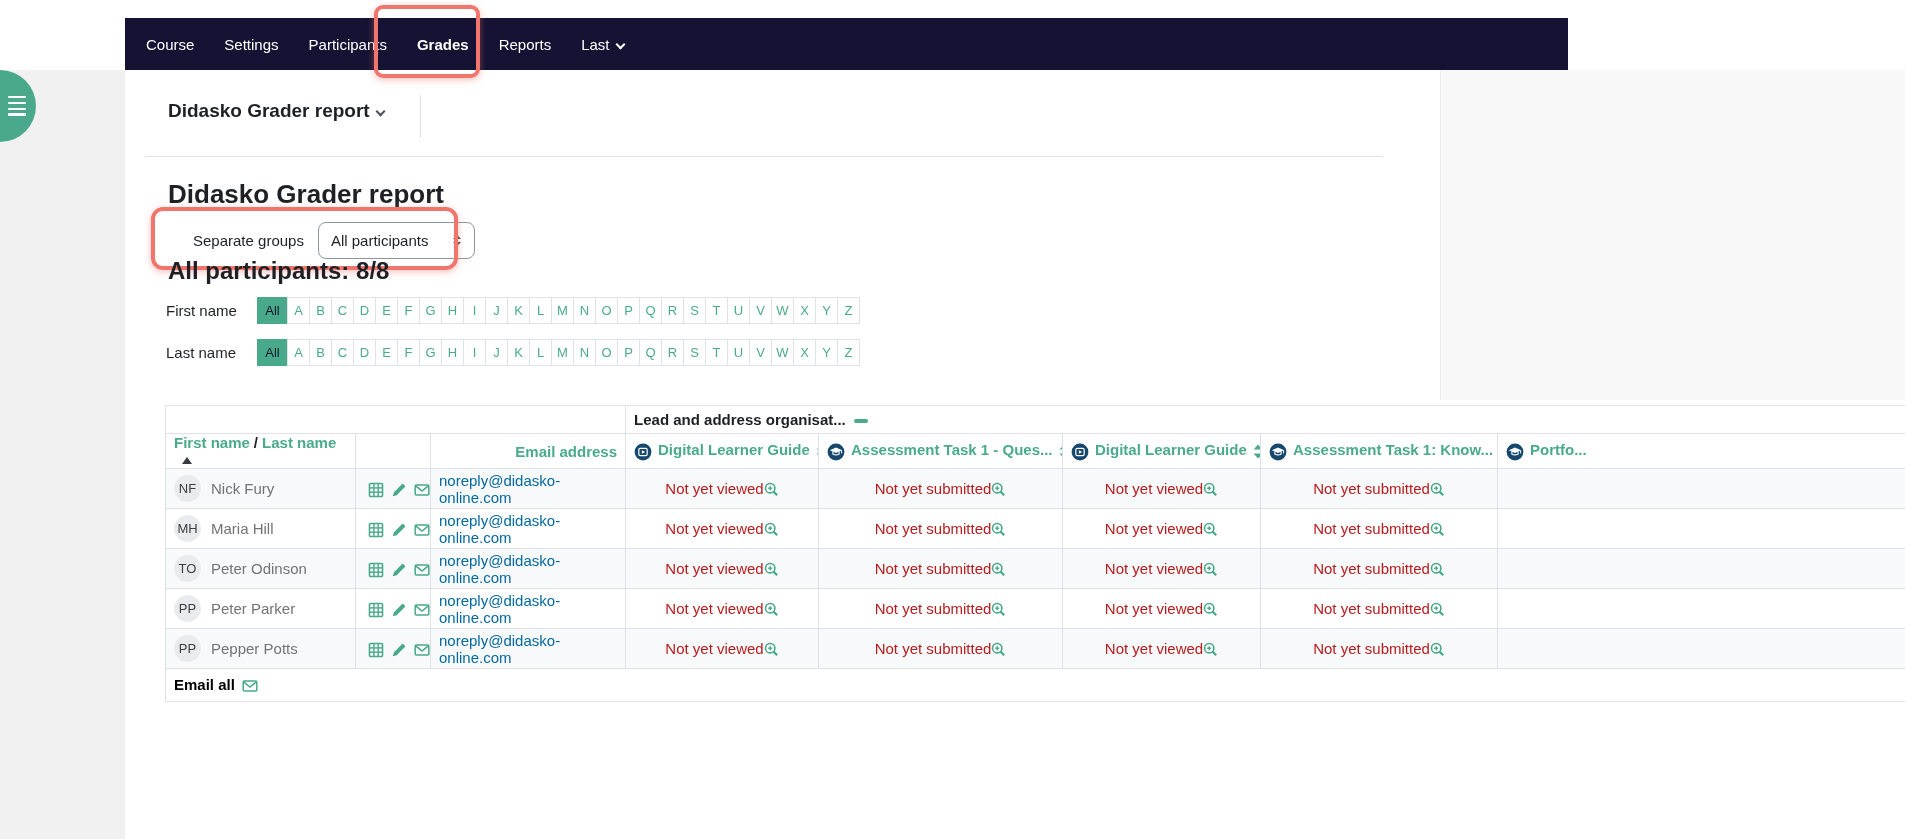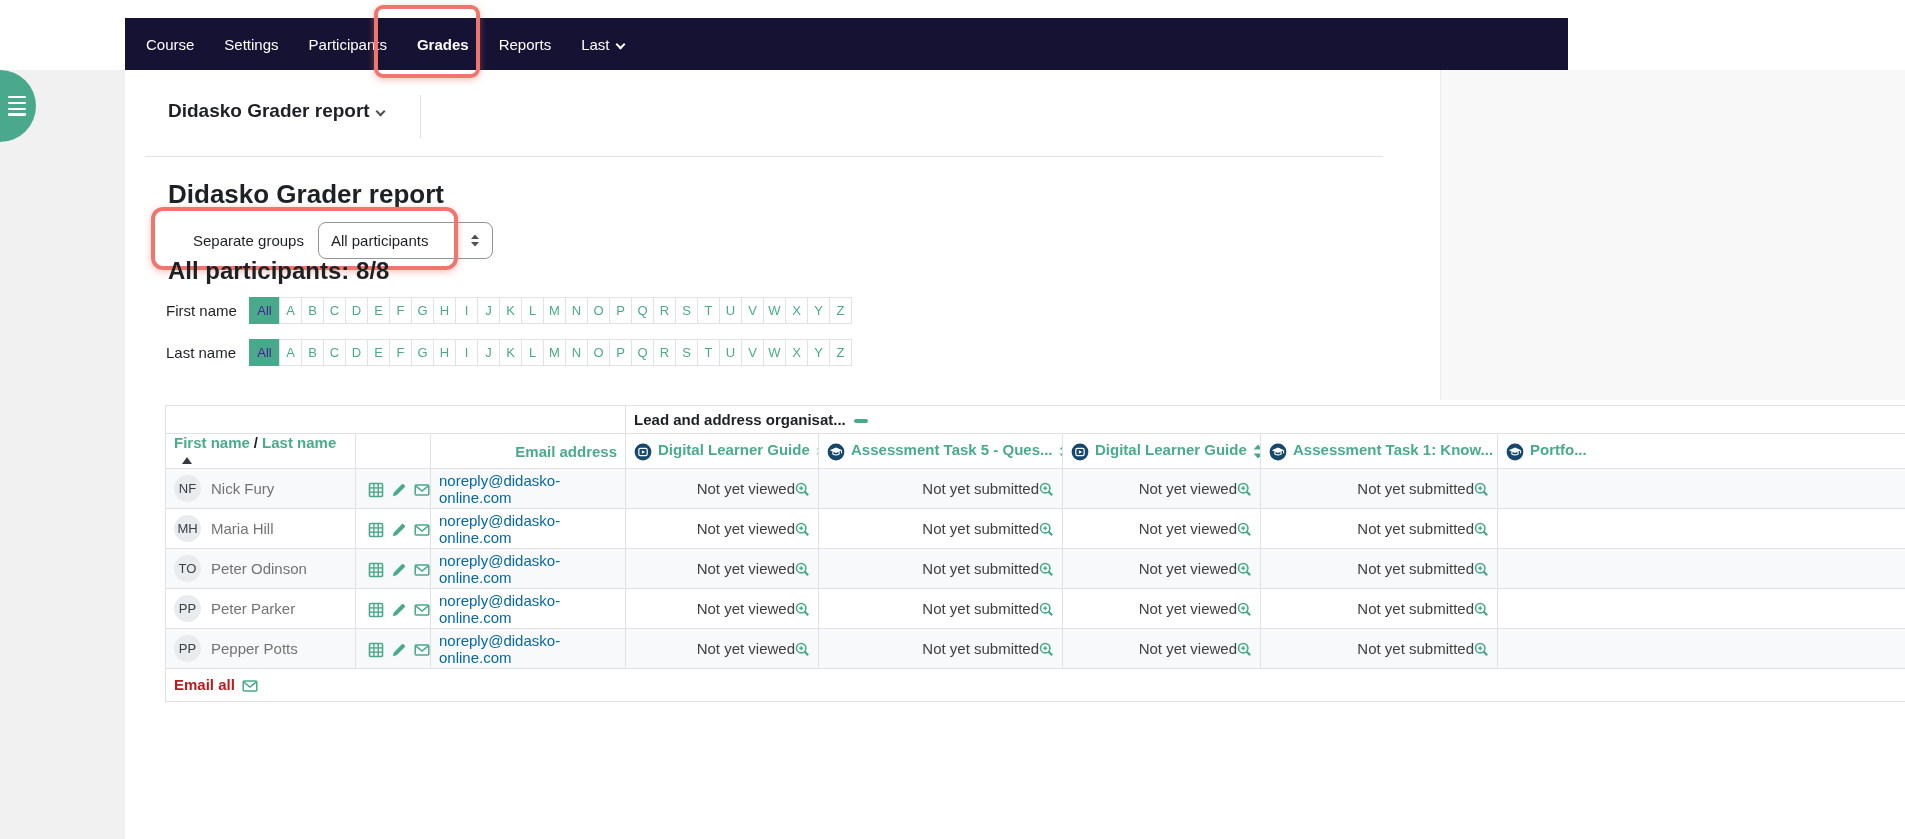--- a/index.html
+++ b/index.html
@@ -33,32 +33,32 @@
 
   
   .report-select { position:absolute; left:168px; top:100px; font-size:19px; font-weight:bold; cursor:pointer; }
   .vdivider { position:absolute; left:420px; top:95px; width:1px; height:43px; background:#dee2e6; }
   .hr-line { position:absolute; left:145px; top:156px; width:1238px; height:1px; background:#dee2e6; }
   .h2 { position:absolute; left:168px; top:179px; font-size:26px; font-weight:bold; }
   .h3 { position:absolute; left:168px; top:257px; font-size:24px; font-weight:bold; }
 
   .group-row { position:absolute; left:193px; top:222px; display:flex; align-items:center; }
   .group-label { font-size:15px; margin-right:14px; }
-  .select-box { width:175px; height:37px; border:1px solid #8f959e; border-radius:8px;
+  .select-box { width:157px; height:37px; border:1px solid #8f959e; border-radius:8px;
                 display:flex; align-items:center; justify-content:space-between;
                 padding:0 12px; font-size:15px; background:#fff; cursor:pointer; }
 
   
   .filter-row { position:absolute; left:166px; display:flex; align-items:center; }
   .filter-row.first { top:297px; } .filter-row.last { top:339px; }
   .filter-label { font-size:15px; width:75px; }
   .letter { min-width:23px; height:27px; border:1px solid #dfe3e6; background:#fff; color:#4aab8c;
             font-size:13px; display:flex; align-items:center; justify-content:center;
             margin-left:-1px; cursor:pointer; text-decoration:none; }
-  .letter.all { background:#48a98b; border-color:#48a98b; color:#4c1d95; min-width:31px; margin-left:8px; }
+  .letter.all { background:#48a98b; border-color:#48a98b; color:#0f172a; min-width:31px; margin-left:16px; }
 
   
   .tablewrap { position:absolute; left:165px; top:405px; }
   table.grader { border-collapse:collapse; table-layout:fixed; width:1742px; font-size:15px; }
   table.grader th, table.grader td { border:1px solid #dee2e6; background:#fff; height:40px; padding:0 8px; }
   tr.cat-row td { height:28px; }
   td.cat { font-weight:bold; text-align:left; }
   .minus { display:inline-block; width:14px; height:4px; background:#48a98b; border-radius:2px;
            margin-left:8px; vertical-align:middle; cursor:pointer; }
   tr.head-row th { height:30px; font-weight:bold; }
@@ -72,21 +72,21 @@
               margin-left:8px; position:relative; top:-1px; }
   tr.r.odd td { background:#f8f9fa; }
   td.name-c { white-space:nowrap; padding-left:18px; }
   .avatar { display:inline-flex; width:27px; height:27px; border-radius:50%; background:#e9ecef;
             color:#3b4045; font-size:13px; align-items:center; justify-content:center;
             margin-right:10px; vertical-align:middle; }
   .uname { color:#737373; text-decoration:none; cursor:pointer; vertical-align:middle; }
   td.icons-c { white-space:nowrap; padding-left:4px; }
   td.icons-c svg { margin:0 3.5px; vertical-align:middle; cursor:pointer; }
   td.email-c { color:#0369a1; }
-  td.val { text-align:right; white-space:nowrap; color:#404040; }
+  td.val { text-align:center; white-space:nowrap; color:#b91c1c; }
   td.val svg { vertical-align:middle; cursor:pointer; }
   tr.footer-row td { height:33px; font-weight:bold; }
   tr.footer-row svg { vertical-align:middle; margin-left:7px; cursor:pointer; }
   .hicon { vertical-align:middle; margin-right:6px; }
   .sorticon, .pencil { vertical-align:middle; margin-left:6px; cursor:pointer; }
 </style>
 </head>
 <body>
 
 <svg width="0" height="0" style="position:absolute">
@@ -271,21 +271,21 @@
         <th class="asg">
           <svg class="hicon" width="18" height="18" viewBox="0 0 18 18">
                 <use href="#i-lesson"></use>
               </svg><a class="glink">Digital Learner Guide</a><svg class="sorticon" width="10" height="15" viewBox="0 0 10 15">
                 <use href="#i-sort"></use>
               </svg>
         </th>
         <th class="asg">
           <svg class="hicon" width="18" height="18" viewBox="0 0 18 18">
                 <use href="#i-quiz"></use>
-              </svg><a class="glink">Assessment Task 5 - Ques...</a><svg class="sorticon" width="10" height="15" viewBox="0 0 10 15">
+              </svg><a class="glink">Assessment Task 1 - Ques...</a><svg class="sorticon" width="10" height="15" viewBox="0 0 10 15">
                 <use href="#i-sort"></use>
               </svg>
         </th>
         <th class="asg">
           <svg class="hicon" width="18" height="18" viewBox="0 0 18 18">
                 <use href="#i-lesson"></use>
               </svg><a class="glink">Digital Learner Guide</a><svg class="sorticon" width="10" height="15" viewBox="0 0 10 15">
                 <use href="#i-sort"></use>
               </svg><svg class="pencil" width="16" height="16" viewBox="0 0 16 16">
                 <use href="#i-pencil"></use>
@@ -421,21 +421,21 @@
                 <use href="#i-zoom"></use>
               </svg></td>
         <td class="val"><span>Not yet submitted</span><svg width="15" height="15" viewBox="0 0 15 15">
                 <use href="#i-zoom"></use>
               </svg></td>
         <td class="val"></td>
       </tr>
 
       <tr class="footer-row">
         <td colspan="8">
-          <a class="glink" style="color:#b91c1c;text-decoration:none">Email all</a><svg width="16" height="16" viewBox="0 0 16 16">
+          <a class="glink" style="color:#000000;text-decoration:none">Email all</a><svg width="16" height="16" viewBox="0 0 16 16">
                 <use href="#i-mail"></use>
               </svg>
         </td>
       </tr>
     </tbody>
       </table>
   </div>
 </div>
 
 </body></html>

